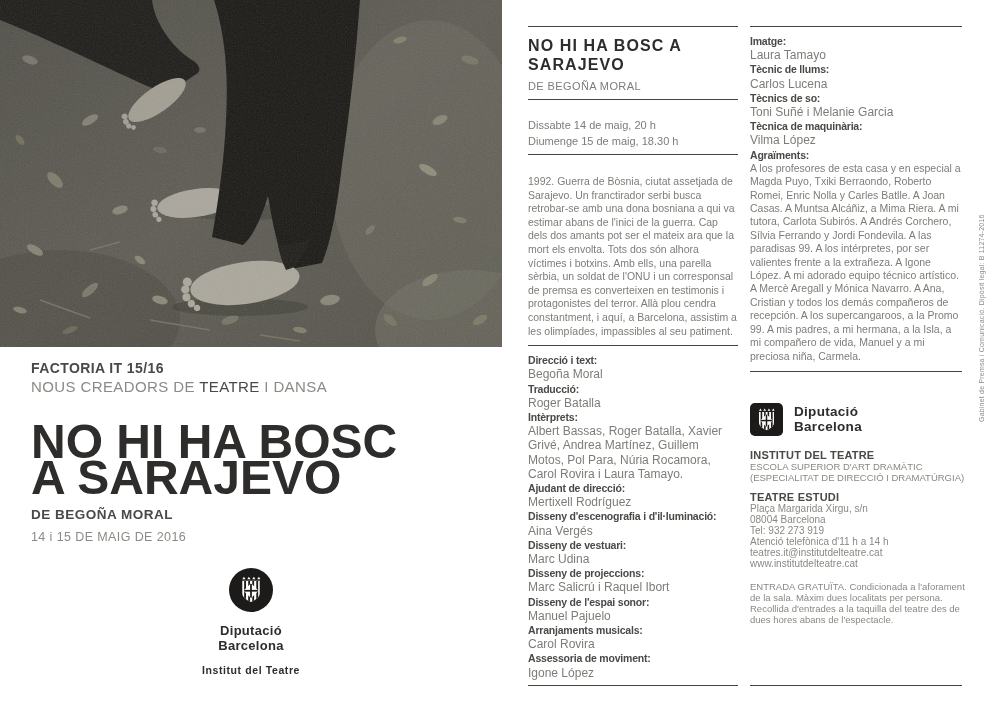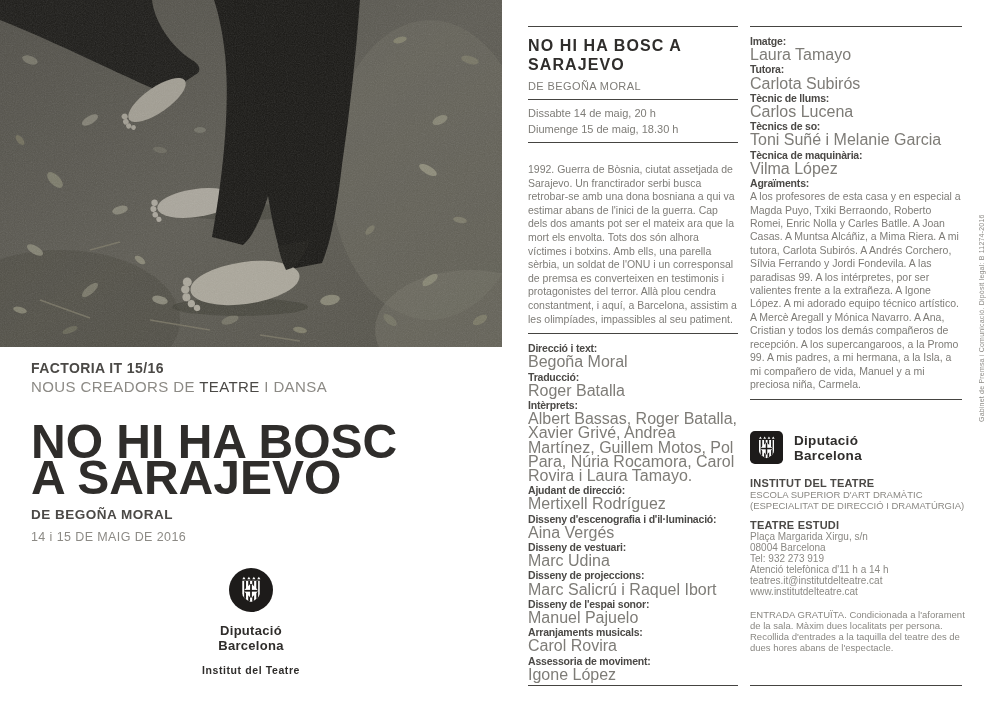--- a/index.html
+++ b/index.html
@@ -20,27 +20,27 @@
                   border-top:0;padding-top:2px;}
   
   .col{position:absolute;top:2px;height:706px;font-size:10.5px;}
   .col-mid{left:528px;width:210px;}
   .col-right{left:750px;width:212px;}
   .rule{border:0;border-top:1.4px solid #454441;margin:0;}
   .rule.top{margin-top:24px;}
   .mid-title{margin:9px 0 0;font-size:16px;line-height:19px;font-weight:bold;color:#2f2d2b;letter-spacing:1.1px;}
   .mid-author{margin-top:6px;font-size:11px;color:#7e7c77;letter-spacing:.4px;}
   .r2{margin-top:7px;}
-  .schedule{margin-top:5px;font-size:11px;line-height:16px;color:#7e7c77;}
+  .schedule{margin-top:17px;font-size:11px;line-height:16px;color:#7e7c77;}
   .r3{margin-top:5px;}
   .synopsis{margin-top:20px;font-size:10.5px;line-height:13.6px;color:#7e7c77;}
   .r4{margin-top:7px;}
   .credits{margin-top:7px;}
   .c-label{font-size:10.5px;line-height:14.2px;font-weight:bold;color:#4b4946;white-space:nowrap;letter-spacing:-.2px;}
-  .c-value{font-size:16px;line-height:14.2px;color:#7e7c77;}
+  .c-value{font-size:12px;line-height:14.2px;color:#7e7c77;}
   .rule.bottom{position:absolute;top:683px;left:0;width:100%;}
   
   .thanks{font-size:10.5px;line-height:13.4px;color:#7e7c77;}
   .r-logo-row{display:flex;align-items:center;gap:11px;margin-top:31px;}
   .r-logo-name{font-size:13.5px;font-weight:bold;line-height:15px;color:#2f2d2b;letter-spacing:.3px;}
   .institution{margin-top:13px;}
   .inst-name{font-size:11px;font-weight:bold;color:#4b4946;line-height:12px;letter-spacing:.2px;}
   .inst-line{font-size:9.5px;color:#8a8883;line-height:11px;white-space:nowrap;}
   .venue{margin-top:8px;}
   .v-line{font-size:10px;color:#8a8883;line-height:11px;}
@@ -237,24 +237,20 @@
   </div>
 
   <div class="col col-right">
     <hr class="rule top">
     <div class="credits">
       <div class="credit">
         <div class="c-label">Imatge:</div>
         <div class="c-value">Laura Tamayo</div>
       </div>
       <div class="credit">
-        <div class="c-label">Tutora:</div>
-        <div class="c-value">Carlota Subirós</div>
-      </div>
-      <div class="credit">
         <div class="c-label">Tècnic de llums:</div>
         <div class="c-value">Carlos Lucena</div>
       </div>
       <div class="credit">
         <div class="c-label">Tècnics de so:</div>
         <div class="c-value">Toni Suñé i Melanie Garcia</div>
       </div>
       <div class="credit">
         <div class="c-label">Tècnica de maquinària:</div>
         <div class="c-value">Vilma López</div>

